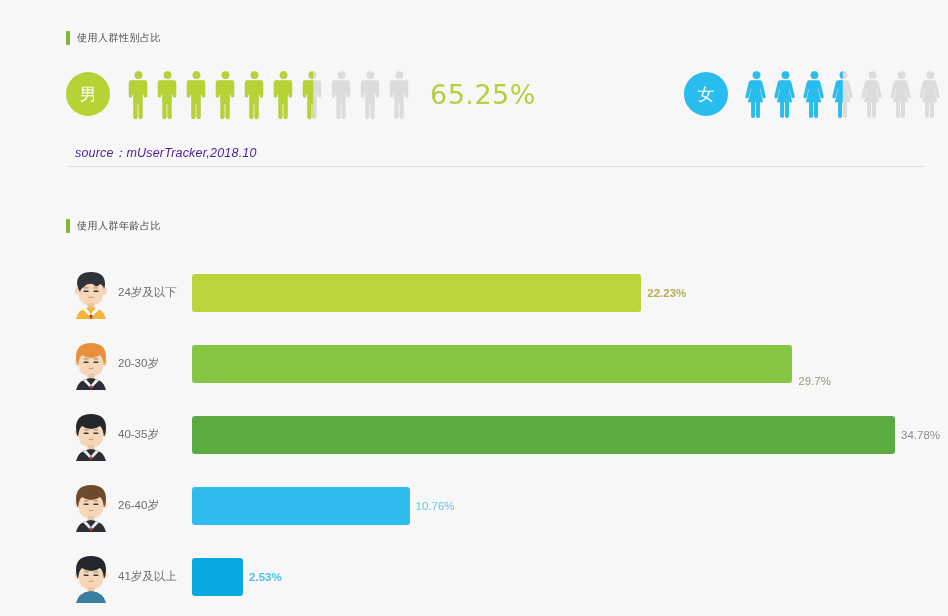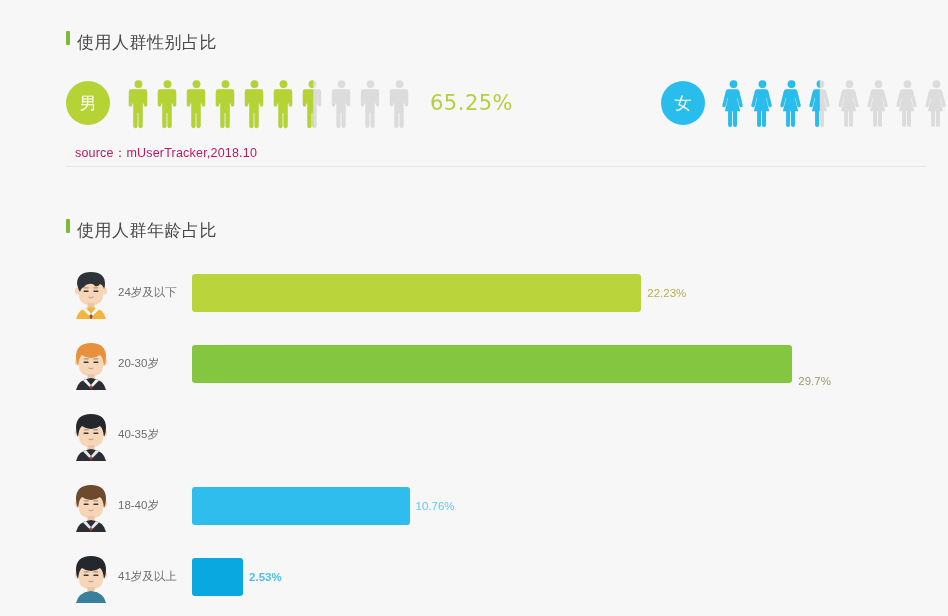--- a/index.html
+++ b/index.html
@@ -6,22 +6,22 @@
   html, body {
     width: 948px; height: 616px;
     background: #f7f7f7;
     font-family: "Liberation Sans", "DejaVu Sans", sans-serif;
     overflow: hidden;
   }
   .page { position: relative; width: 948px; height: 616px; background: #f7f7f7; }
 
   
   .section-title {
-    display: flex; align-items: flex-start;
-    font-size: 17px; color: #4a4a4a; letter-spacing: .5px;
+    display: flex; align-items: center;
+    font-size: 10px; color: #4a4a4a; letter-spacing: .5px;
   }
   .title-accent {
     width: 4px; height: 14px; background: #7cb93b;
     margin-right: 7px; border-radius: 1px;
   }
 
   
   #gender-section { position: absolute; left: 66px; top: 31px; width: 860px; }
   .gender-row { display: flex; align-items: center; margin-top: 23px; }
   .gender-group { display: flex; align-items: center; }
@@ -30,30 +30,30 @@
     display: flex; align-items: center; justify-content: center;
     color: #ffffff; font-size: 17px; line-height: 1;
     font-family: "DejaVu Sans", sans-serif;
   }
   .badge-male { background: #b5d335; }
   .badge-female { background: #29bdee; }
   .icon-strip { display: flex; margin-left: 14px; }
   .ic { width: 29px; height: 52px; position: relative; }
   .ic svg { display: block; width: 29px; height: 52px; }
   .pct {
-    font-size: 21px; letter-spacing: .5px; margin-left: 16px;
+    font-size: 27px; letter-spacing: .5px; margin-left: 16px;
     font-family: "DejaVu Sans", sans-serif; white-space: nowrap;
   }
   .pct-male { color: #b5cf3f; }
   .female-wrap { margin-left: 148px; }
 
   
   #source-line {
     position: absolute; left: 75px; top: 145px;
-    font-size: 12.5px; color: #be185d; letter-spacing: .2px;
+    font-size: 12.5px; color: #4c1d95; letter-spacing: .2px; font-style: italic;
   }
   #source-divider {
     position: absolute; left: 66px; top: 166px;
     width: 860px; height: 1px; background: #e4e4e4;
   }
 
   
   #age-section { position: absolute; left: 66px; top: 219px; width: 940px; }
   #age-rows { position: absolute; left: 0px; top: 38px; width: 882px; }
   .age-row { position: relative; height: 71px; display: flex; align-items: center; }
@@ -318,21 +318,21 @@
               <path d="M20 30 q2 1.4 4 0" stroke="#c79a78" stroke-width="1.1" fill="none" stroke-linecap="round"></path>
               <rect x="18.5" y="36" width="7" height="5" fill="#eac7a6"></rect>
               <path d="M22 40 q-13 1.5-15 12 h30 q-2-10.5-15-12 Z" fill="#f2b63c"></path>
               <path d="M17 41 l5 6 l5-6 l3 1.6 l-8 8 l-8-8 Z" fill="#ffffff"></path>
               <path d="M22 47 l1.8 1.8 l-1.4 3.2 h-.8 l-1.4-3.2 Z" fill="#8c2f2f" opacity=".85"></path>
             </svg>
           </div>
           <div class="age-label">24岁及以下</div>
           <div class="bar-area">
             <div class="bar" style="width:449.3px;background:#bad53c;"></div>
-            <span class="bar-value" style="color:#b7ad52;">22.23%</span>
+            <span class="bar-value" style="color:#b7ad52;font-weight:bold;">22.23%</span>
           </div>
         </div>
         <div class="age-row">
           <div class="avatar-cell">
             <svg class="avatar" viewBox="0 0 44 52" xmlns="http://www.w3.org/2000/svg">
               <ellipse cx="8.5" cy="24" rx="2.6" ry="3.4" fill="#f6d6b8"></ellipse>
               <ellipse cx="35.5" cy="24" rx="2.6" ry="3.4" fill="#f6d6b8"></ellipse>
               <path d="M10 14 h24 v14 q0 10-12 10 q-12 0-12-10 Z" fill="#f6d6b8"></path>
               <path d="M7 19 q0-14 15-14 q15 0 15 14 q0 5-2 9 q-1-9-4-11 q-4 3-9 3 q-5 0-9-3 q-3 2-4 11 q-2-4-2-9 Z" fill="#e8913c"></path>
               <rect x="14.5" y="23.5" width="5.2" height="1.5" rx=".7" fill="#3a3a3a"></rect>
@@ -364,40 +364,44 @@
               <rect x="14.8" y="20.2" width="5" height="1.2" rx=".6" fill="#7a6049" opacity=".55"></rect>
               <rect x="24.2" y="20.2" width="5" height="1.2" rx=".6" fill="#7a6049" opacity=".55"></rect>
               <path d="M20 30 q2 1.4 4 0" stroke="#c79a78" stroke-width="1.1" fill="none" stroke-linecap="round"></path>
               <rect x="18.5" y="36" width="7" height="5" fill="#eac7a6"></rect>
               <path d="M22 40 q-13 1.5-15 12 h30 q-2-10.5-15-12 Z" fill="#2b2f35"></path>
               <path d="M17 41 l5 6 l5-6 l3 1.6 l-8 8 l-8-8 Z" fill="#e9e9e9"></path>
               <path d="M22 47 l1.8 1.8 l-1.4 3.2 h-.8 l-1.4-3.2 Z" fill="#8c2f2f" opacity=".85"></path>
             </svg>
           </div>
           <div class="age-label">40-35岁</div>
+          <div class="bar-area">
+            <div class="bar" style="width:703.0px;background:#5cab41;"></div>
+            <span class="bar-value" style="color:#8e8e8e;">34.78%</span>
+          </div>
         </div>
         <div class="age-row">
           <div class="avatar-cell">
             <svg class="avatar" viewBox="0 0 44 52" xmlns="http://www.w3.org/2000/svg">
               <ellipse cx="8.5" cy="24" rx="2.6" ry="3.4" fill="#f6d6b8"></ellipse>
               <ellipse cx="35.5" cy="24" rx="2.6" ry="3.4" fill="#f6d6b8"></ellipse>
               <path d="M10 14 h24 v14 q0 10-12 10 q-12 0-12-10 Z" fill="#f6d6b8"></path>
               <path d="M7 19 q0-14 15-14 q15 0 15 14 q0 5-2 9 q-1-9-4-11 q-4 3-9 3 q-5 0-9-3 q-3 2-4 11 q-2-4-2-9 Z" fill="#6e4a2c"></path>
               <rect x="14.5" y="23.5" width="5.2" height="1.5" rx=".7" fill="#3a3a3a"></rect>
               <rect x="24.3" y="23.5" width="5.2" height="1.5" rx=".7" fill="#3a3a3a"></rect>
               <rect x="14.8" y="20.2" width="5" height="1.2" rx=".6" fill="#7a6049" opacity=".55"></rect>
               <rect x="24.2" y="20.2" width="5" height="1.2" rx=".6" fill="#7a6049" opacity=".55"></rect>
               <path d="M20 30 q2 1.4 4 0" stroke="#c79a78" stroke-width="1.1" fill="none" stroke-linecap="round"></path>
               <rect x="18.5" y="36" width="7" height="5" fill="#eac7a6"></rect>
               <path d="M22 40 q-13 1.5-15 12 h30 q-2-10.5-15-12 Z" fill="#2b2f35"></path>
               <path d="M17 41 l5 6 l5-6 l3 1.6 l-8 8 l-8-8 Z" fill="#e9e9e9"></path>
               <path d="M22 47 l1.8 1.8 l-1.4 3.2 h-.8 l-1.4-3.2 Z" fill="#8c2f2f" opacity=".85"></path>
             </svg>
           </div>
-          <div class="age-label">18-40岁</div>
+          <div class="age-label">26-40岁</div>
           <div class="bar-area">
             <div class="bar" style="width:217.5px;background:#2fbdee;"></div>
             <span class="bar-value" style="color:#5fc9ef;text-align:center;">10.76%</span>
           </div>
         </div>
         <div class="age-row">
           <div class="avatar-cell">
             <svg class="avatar" viewBox="0 0 44 52" xmlns="http://www.w3.org/2000/svg">
               <ellipse cx="8.5" cy="24" rx="2.6" ry="3.4" fill="#f6d6b8"></ellipse>
               <ellipse cx="35.5" cy="24" rx="2.6" ry="3.4" fill="#f6d6b8"></ellipse>

